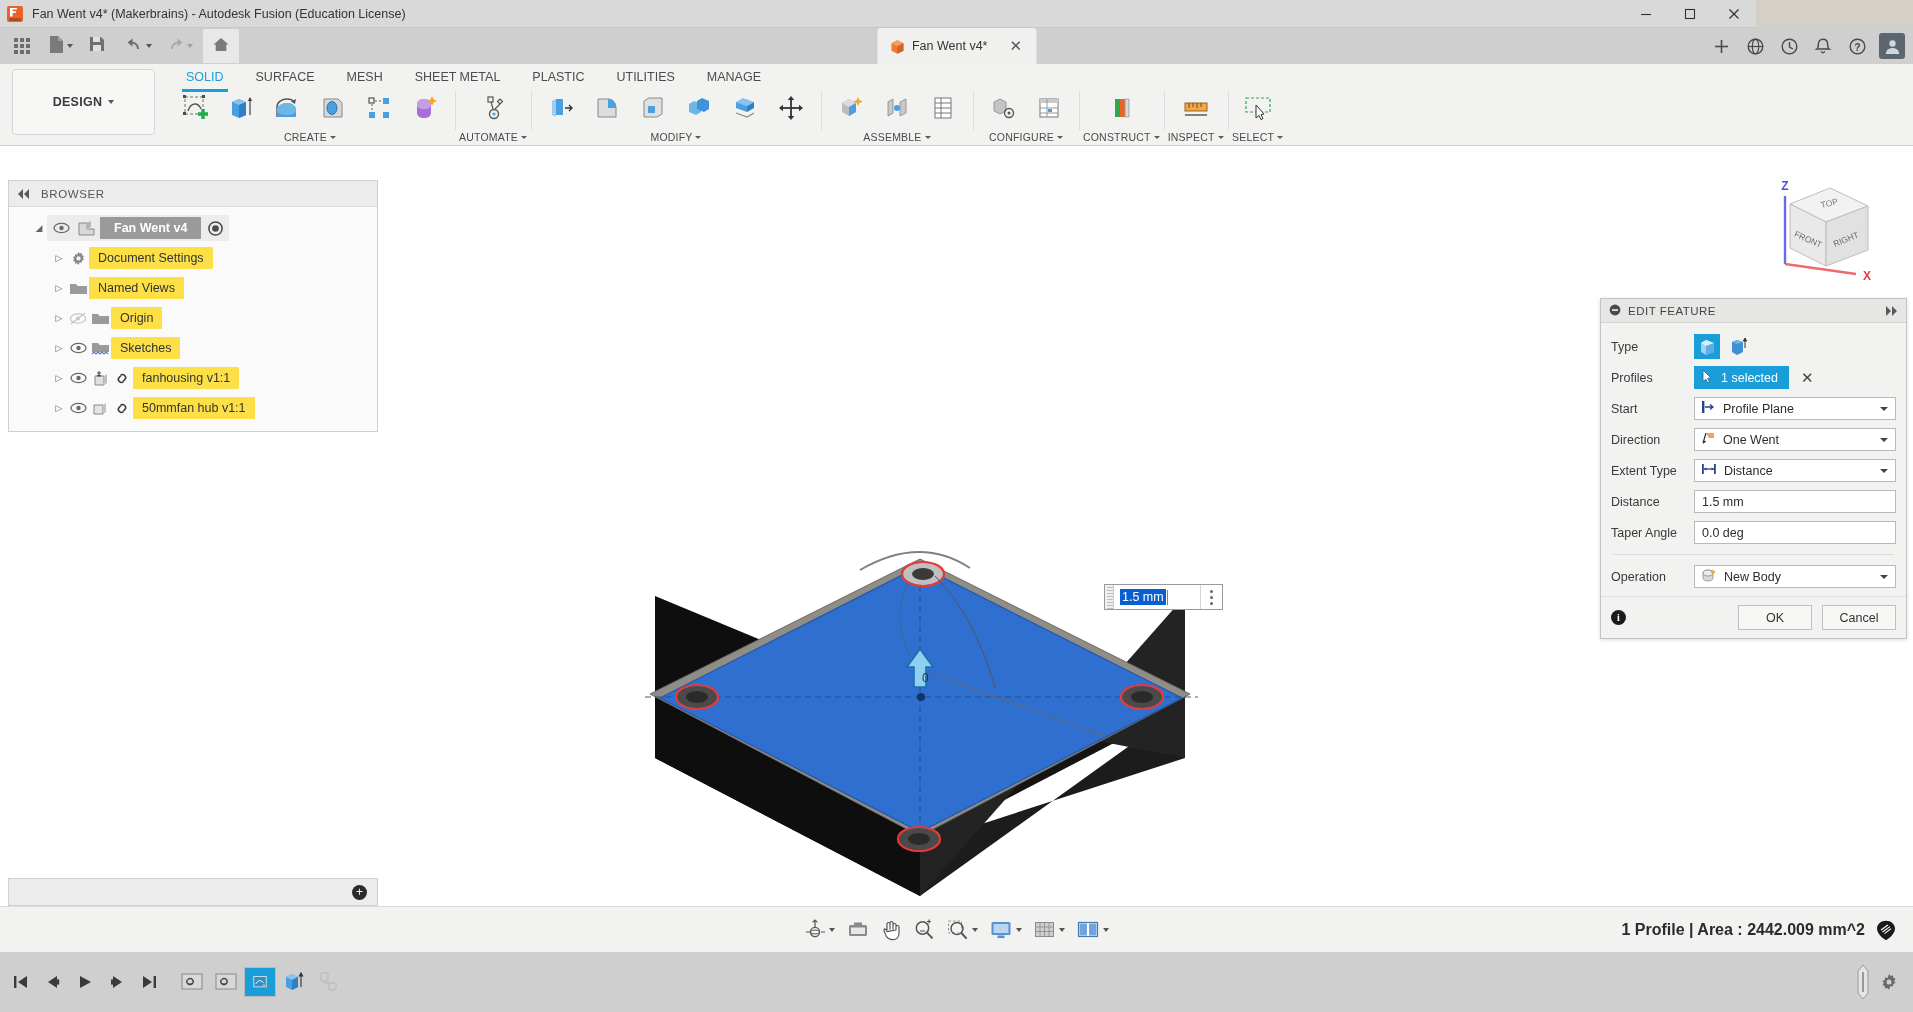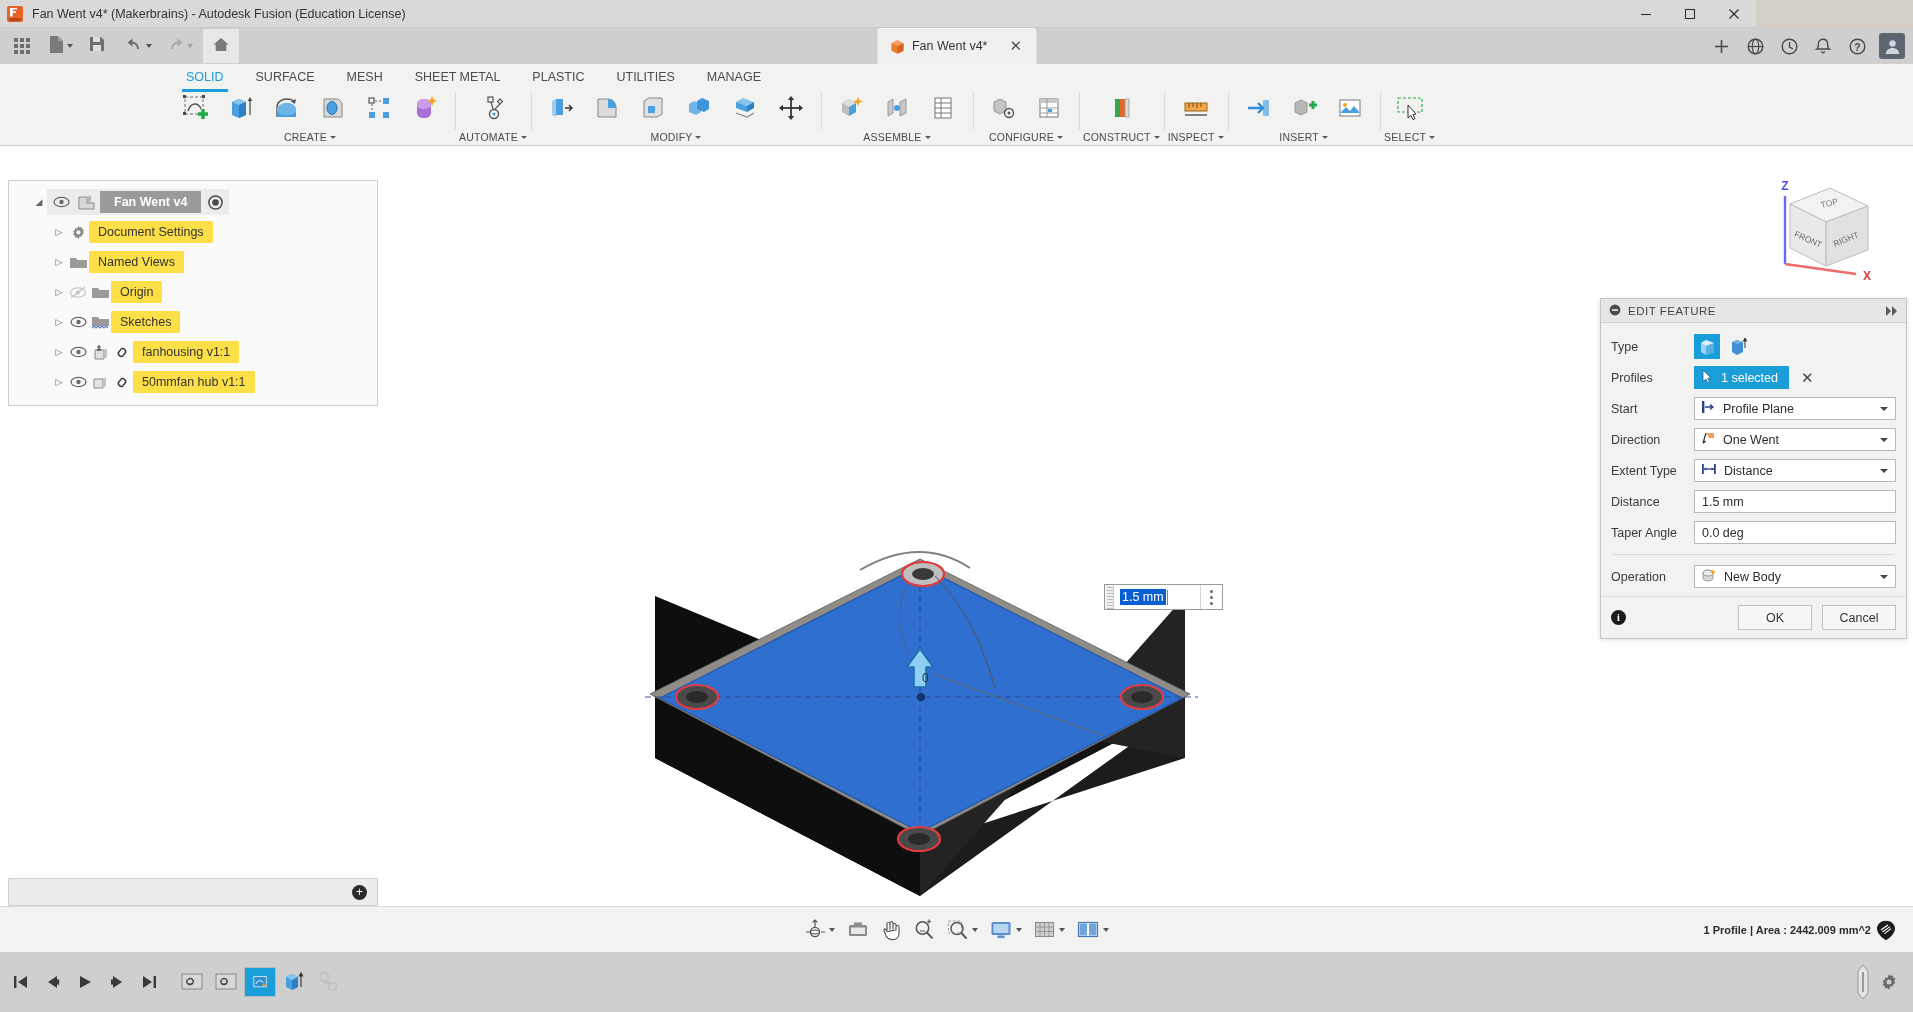--- a/index.html
+++ b/index.html
@@ -198,22 +198,22 @@
   .dim-dots i { width: 3px; height: 3px; border-radius: 50%; background: #666; display: block; }
 
   
   .navbar {
     position: absolute; left: 0; bottom: 60px; width: 1913px; height: 46px;
     background: #f2f2f0; border-top: 1px solid #dcdcdc; display: flex; align-items: center;
   }
   .navtools { margin: 0 auto; display: flex; align-items: center; gap: 2px; }
   .ntool { height: 30px; display: flex; align-items: center; justify-content: center; padding: 0 5px; gap: 3px; }
   .status {
-    position: absolute; right: 16px; display: flex; align-items: center; gap: 4px;
-    font-size: 11px; color: #2b2b2b; font-weight: bold;
+    position: absolute; right: 16px; display: flex; align-items: center; gap: 10px;
+    font-size: 16px; color: #2b2b2b; font-weight: bold;
   }
   .status-pin { width: 22px; height: 22px; }
 
   
   .timeline {
     position: absolute; left: 0; bottom: 0; width: 1913px; height: 60px;
     background: #cfcfcf; display: flex; align-items: center; padding: 0 8px;
   }
   .tl-playback { display: flex; align-items: center; gap: 6px; padding-right: 14px; }
   .tlbtn { width: 26px; height: 28px; display: flex; align-items: center; justify-content: center; }
@@ -358,20 +358,24 @@
           <path d="M8 1.3l6 3-6 3-6-3z" fill="#f79c62"></path>
           <path d="M8 7.3v7.4l6-3V4.3z" fill="#d4631f"></path>
         </svg>
     </span>
     <span class="lbl">Fan Went v4*</span>
     <span class="tab-close">✕</span>
   </div>
 
   <div class="ribbon">
 
+    <div class="design-box">
+      <span>DESIGN</span>
+      <span class="caret-d"></span>
+    </div>
 
     <div class="tabs-row">
       <div class="rtab active">SOLID</div>
       <div class="rtab">SURFACE</div>
       <div class="rtab">MESH</div>
       <div class="rtab">SHEET METAL</div>
       <div class="rtab">PLASTIC</div>
       <div class="rtab">UTILITIES</div>
       <div class="rtab">MANAGE</div>
     </div>
@@ -592,47 +596,20 @@
               <line x1="4" y1="22" x2="26" y2="22" stroke="#333" stroke-width="1.2"></line>
             </svg>
           </div>
         </div>
         <div class="glabel">
           <span>INSPECT</span>
             <span class="caret-sm"></span>
         </div>
       </div>
 
-      <div class="rgroup">
-        <div class="gicons">
-          <div class="gbtn">
-            <svg width="30" height="30" viewBox="0 0 30 30">
-              <path d="M5 15h14M15 10l5 5-5 5" fill="none" stroke="#2f8fd8" stroke-width="2.4"></path>
-              <rect x="20" y="7" width="6" height="16" fill="#2f8fd8" opacity=".55"></rect>
-            </svg>
-          </div>
-          <div class="gbtn">
-            <svg width="30" height="30" viewBox="0 0 30 30">
-              <path d="M6 10l6-3 6 3v9l-6 3-6-3z" fill="#b8b8b8" stroke="#888" stroke-width=".8"></path>
-              <path d="M20 12h8M24 8v8" stroke="#1faa4b" stroke-width="3"></path>
-            </svg>
-          </div>
-          <div class="gbtn">
-            <svg width="30" height="30" viewBox="0 0 30 30">
-              <rect x="5" y="7" width="20" height="16" fill="#fff" stroke="#7a7a7a" stroke-width="1"></rect>
-              <path d="M5 20l6-6 4 4 4-5 6 7z" fill="#4a9fe0"></path>
-              <circle cx="10" cy="12" r="2" fill="#f5a623"></circle>
-            </svg>
-          </div>
-        </div>
-        <div class="glabel">
-          <span>INSERT</span>
-            <span class="caret-sm"></span>
-        </div>
-      </div>
 
       <div class="rgroup">
         <div class="gicons">
           <div class="gbtn">
             <svg width="32" height="30" viewBox="0 0 32 30">
               <rect x="4" y="5" width="24" height="14" fill="none" stroke="#2fa84f" stroke-width="1.2" stroke-dasharray="3 2"></rect>
               <path d="M14 12l8 9-3 .6 2 4-2 1-2-4.2L14 25z" fill="#fff" stroke="#333" stroke-width="1"></path>
             </svg>
           </div>
         </div>
@@ -711,20 +688,28 @@
         <path d="M22 30 L62 14 L100 32 L58 48 Z" fill="#f2f2f2" stroke="#bdbdbd" stroke-width="1"></path>
         <path d="M22 30 L58 48 L58 92 L22 74 Z" fill="#e9e9e9" stroke="#bdbdbd" stroke-width="1"></path>
         <path d="M58 48 L100 32 L100 76 L58 92 Z" fill="#e1e1e1" stroke="#bdbdbd" stroke-width="1"></path>
         <text x="62" y="32" font-size="8.5" font-family="Liberation Sans" fill="#7a7a7a" text-anchor="middle" transform="rotate(-14 62 32)">TOP</text>
         <text x="39" y="68" font-size="8.5" font-family="Liberation Sans" fill="#6a6a6a" text-anchor="middle" transform="rotate(24 39 68)">FRONT</text>
         <text x="79" y="68" font-size="8.5" font-family="Liberation Sans" fill="#6a6a6a" text-anchor="middle" transform="rotate(-22 79 68)">RIGHT</text>
       </svg>
     </div>
 
     <div class="browser" style="position:absolute;left:8px;top:34px;">
+      <div class="browser-hd">
+        <span>
+          <svg width="14" height="10" viewBox="0 0 14 10">
+              <path d="M6 0L1 5l5 5zM12 0L7 5l5 5z" fill="#5a5a5a"></path>
+            </svg>
+        </span>
+        <span class="lbl">BROWSER</span>
+      </div>
       <div class="tree">
 
         <div class="tnode root" style="padding-left:22px">
           <span class="tarrow">◢</span>
           <span class="root-wrap">
             <span class="teye">
               <svg width="17" height="12" viewBox="0 0 17 12">
                   <ellipse cx="8.5" cy="6" rx="7.5" ry="4.6" fill="none" stroke="#6a6a6a" stroke-width="1.3"></ellipse>
                   <circle cx="8.5" cy="6" r="2.2" fill="#6a6a6a"></circle>
                 </svg>

